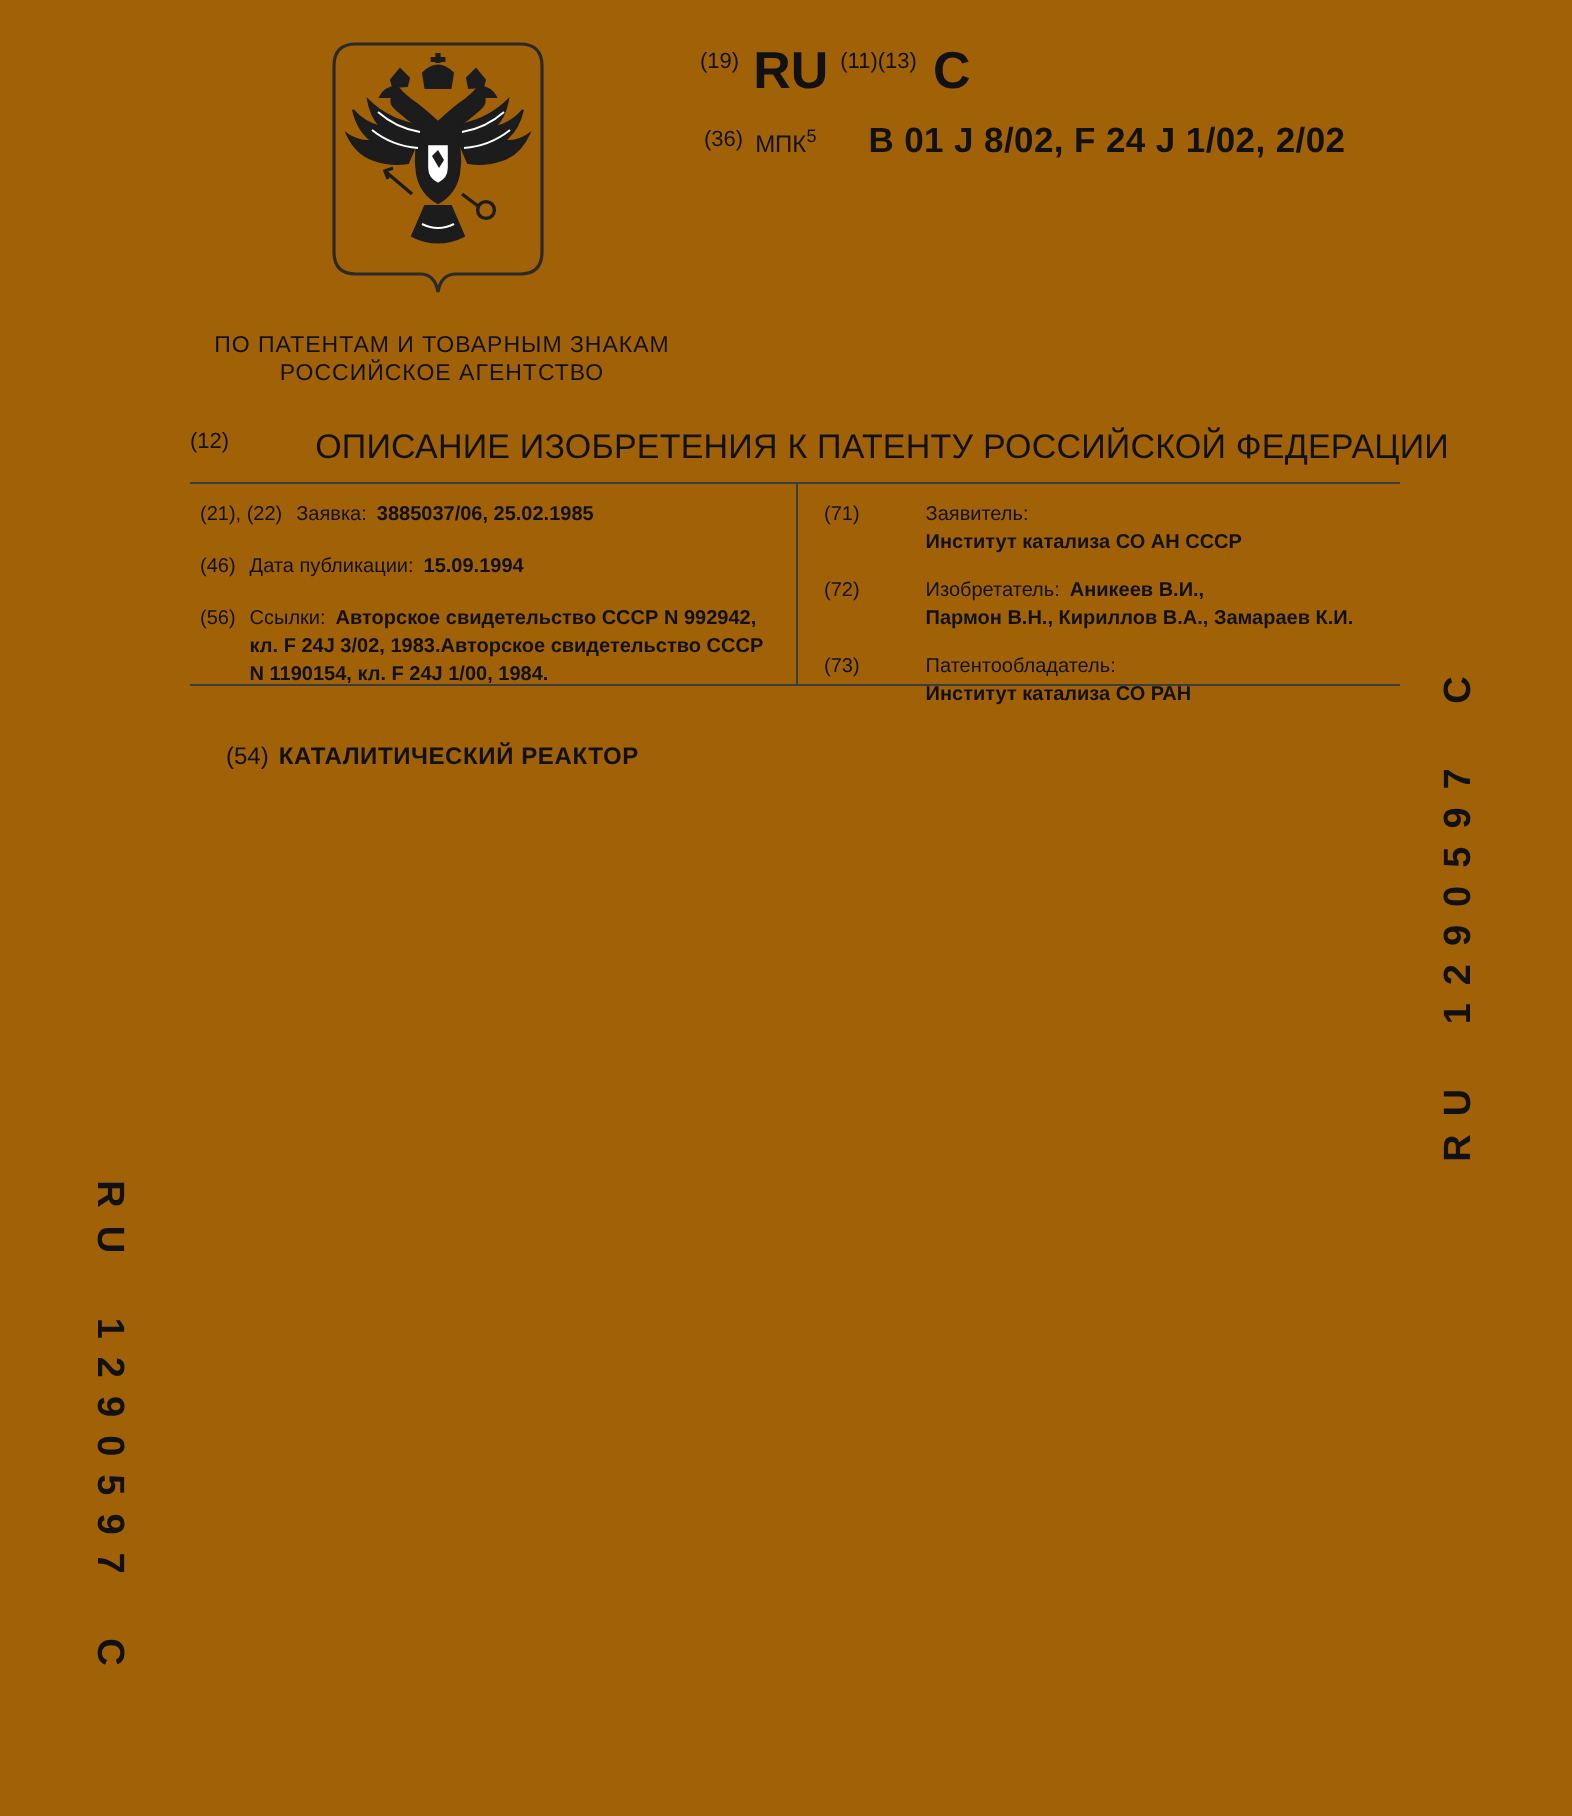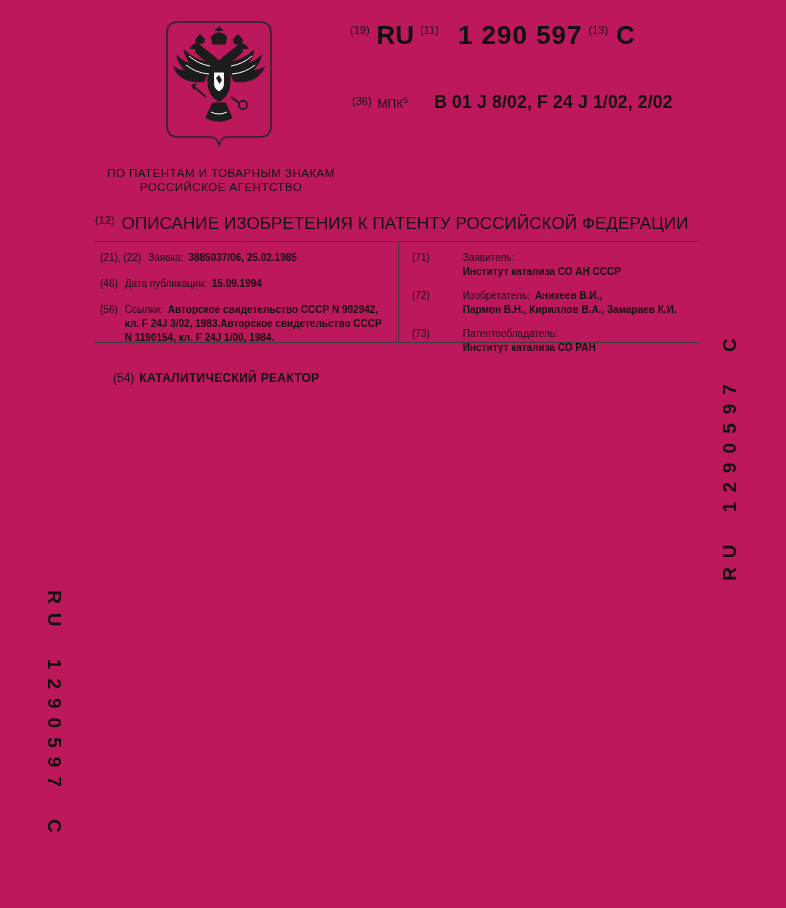--- a/index.html
+++ b/index.html
@@ -1,52 +1,52 @@
 <!DOCTYPE html>
 <html><head>
 <meta charset="utf-8">
 <style>
   * { margin:0; padding:0; box-sizing:border-box; }
   html,body { background:#e8e8e8; }
   .page {
     position:relative;
     width:786px; height:908px;
     margin:0 auto;
-    background:#be185d;
+    background:#a16207;
     color:#111;
     font-family:"Liberation Sans", sans-serif;
     overflow:hidden;
   }
 
   
   .emblem { position:absolute; left:165px; top:20px; width:108px; height:133px; }
 
   
   .hline1 { position:absolute; left:350px; top:20px; display:flex; align-items:baseline; white-space:nowrap; }
   .sup { font-size:11px; position:relative; top:-10px; letter-spacing:0; }
   .big  { font-size:26px; font-weight:700; }
   .h1-country { margin:0 6px 0 7px; }
   .h1-num { margin:0 6px 0 19px; letter-spacing:1px; }
   .h1-kind { margin-left:8px; }
 
   .hline2 { position:absolute; left:352px; top:60px; display:flex; align-items:baseline; white-space:nowrap; }
   .ipc-label { font-size:12px; margin-left:6px;text-align:center; }
   .ipc-label sup { font-size:9px; }
-  .ipc-codes { font-size:17.5px; font-weight:700; margin-left:26px; letter-spacing:0.2px;margin-top:32px; }
+  .ipc-codes { font-size:17.5px; font-weight:700; margin-left:26px; letter-spacing:0.2px; }
 
   
   .agency {
     position:absolute; left:96px; top:166px; width:250px;
     font-size:11.5px; line-height:14px; letter-spacing:0.5px; text-align:center;
   }
 
   
   .doc-title { position:absolute; left:95px; top:214px; white-space:nowrap; }
   .doc-title .sup { top:-5px; margin-right:7px; }
-  .doc-title .t { font-size:17px; font-weight:400; letter-spacing:0.1px; }
+  .doc-title .t { font-size:17px; font-weight:400; letter-spacing:0.1px;margin-left:36px; }
 
   
   .biblio {
     position:absolute; left:95px; top:241px; width:605px; height:102px;
     border-top:1.5px solid #3c3c3c;
     border-bottom:1.5px solid #3c3c3c;
     display:flex;
     font-size:10px; line-height:14px;
   }
   .col-left  { width:303px; padding:9px 8px 0 5px; }
@@ -116,21 +116,20 @@
 
       <path d="M48.5 52 h11 v12 q0 5.5 -5.5 8 q-5.5 -2.5 -5.5 -8 z" fill="#ffffff" stroke="#1c1c1c" stroke-width="1.2"></path>
       <path d="M51 58 l3 -3 3 5 -2.5 4 z" fill="#1c1c1c" stroke="none"></path>
     </svg>
   </div>
 
   <div class="hline1">
     <span class="sup">(19)</span>
     <span class="big h1-country">RU</span>
     <span class="sup">(11)</span>
-    <span class="big h1-num">1 290 597</span>
     <span class="sup">(13)</span>
     <span class="big h1-kind">C</span>
   </div>
 
   <div class="hline2">
     <span class="sup" style="top:-3px">(36)</span>
     <span class="ipc-label"><span>МПК</span><sup>5</sup></span>
     <span class="ipc-codes">B 01 J 8/02, F 24 J 1/02, 2/02</span>
   </div>
 

